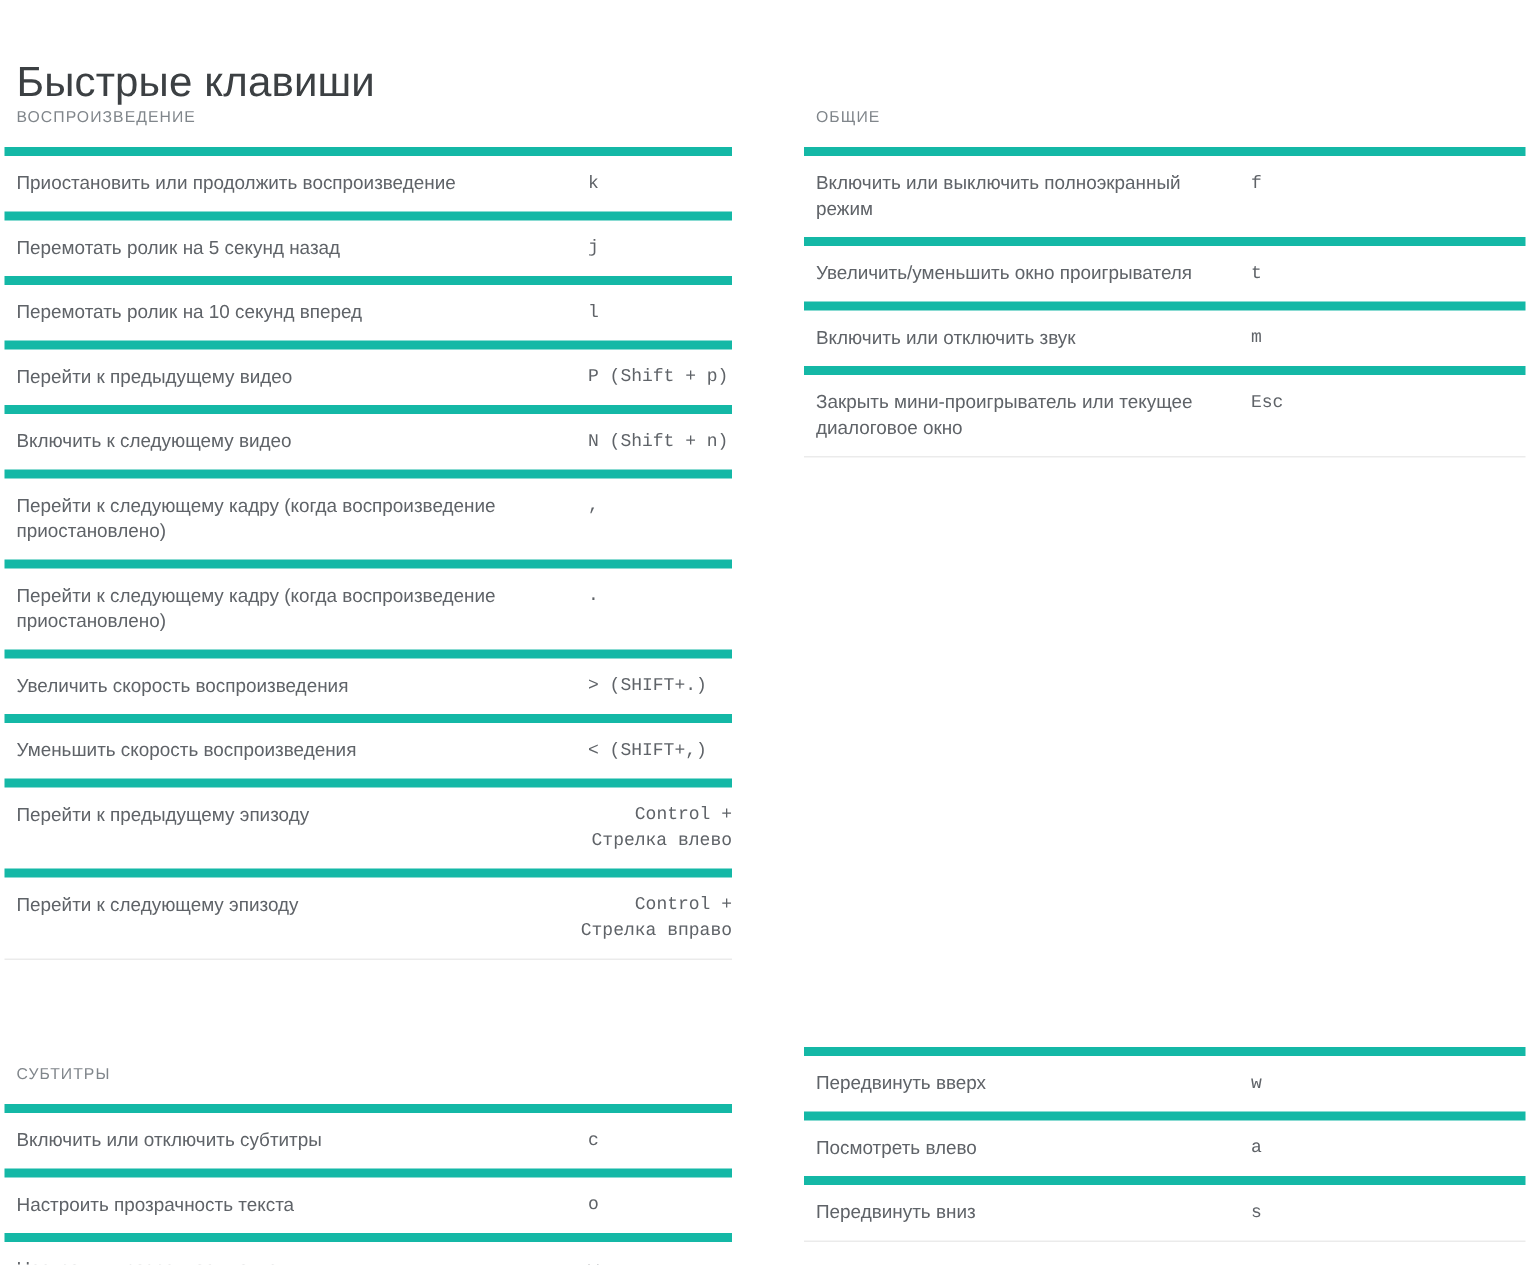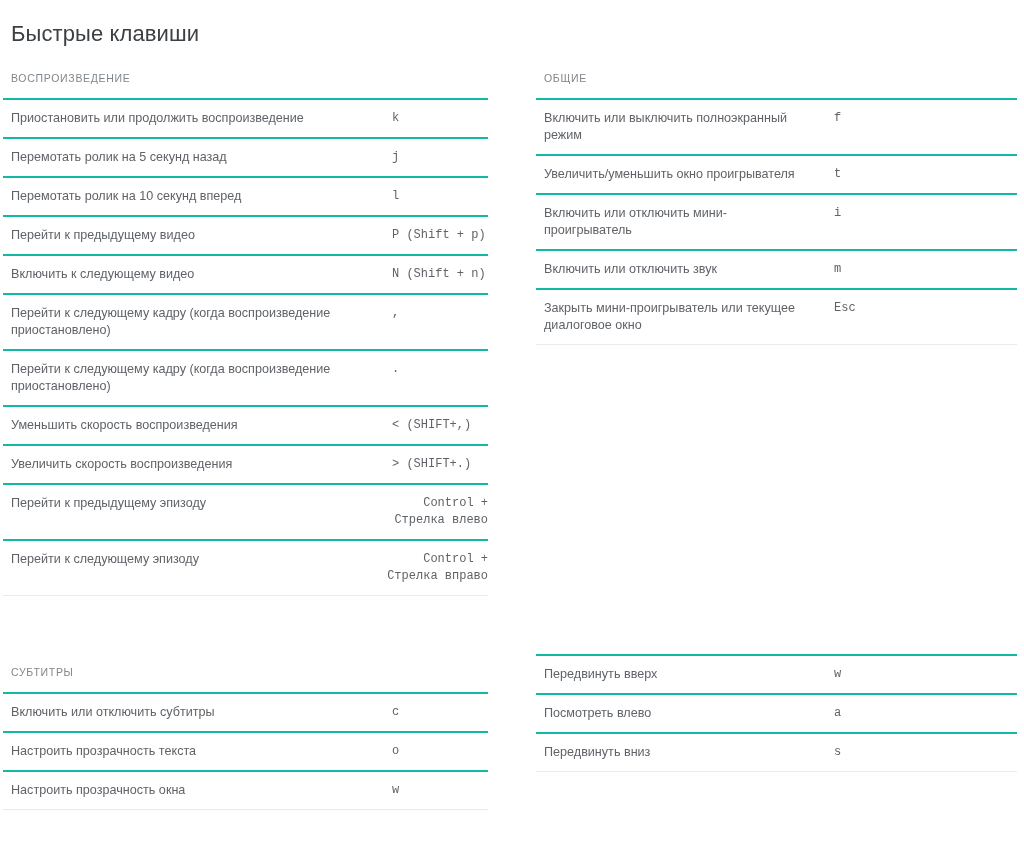--- a/index.html
+++ b/index.html
@@ -15,22 +15,22 @@
     font-family: "Liberation Sans", sans-serif;
     color: #5f6368;
     -webkit-font-smoothing: antialiased;
     overflow: hidden;
     position: relative;
   }
 
   .page-title {
     position: absolute;
     left: 11px;
-    top: 5px;
-    font-size: 22px;
+    top: 22px;
+    font-size: 28px;
     line-height: 28px;
     font-weight: 400;
     color: #3c4043;
     letter-spacing: 0.1px;
   }
 
   .grid {
     position: absolute;
     left: 0;
     top: 60px;
@@ -59,21 +59,21 @@
     white-space: nowrap;
   }
 
   table.shortcuts {
     width: 100%;
     border-collapse: collapse;
     table-layout: fixed;
   }
 
   table.shortcuts tr {
-    border-top: 2px solid #14b8a6;
+    border-top: 6px solid #14b8a6;
     margin-top: 40px;
   }
   table.shortcuts tr:last-child {
     border-bottom: 1px solid #ebebeb;
   }
 
   td.desc {
     font-size: 12.6px;
     line-height: 17px;
     color: #5f6368;
@@ -140,28 +140,28 @@
         </tr>
         <tr>
           <td class="desc">Перейти к следующему кадру (когда воспроизведение приостановлено)</td>
           <td class="keys indent">,</td>
         </tr>
         <tr>
           <td class="desc">Перейти к следующему кадру (когда воспроизведение приостановлено)</td>
           <td class="keys indent">.</td>
         </tr>
         <tr>
+          <td class="desc">Увеличить скорость воспроизведения</td>
+          <td class="keys indent">&gt; (SHIFT+.)</td>
+        </tr>
+        <tr>
           <td class="desc">Уменьшить скорость воспроизведения</td>
           <td class="keys indent">&lt; (SHIFT+,)</td>
         </tr>
         <tr>
-          <td class="desc">Увеличить скорость воспроизведения</td>
-          <td class="keys indent">&gt; (SHIFT+.)</td>
-        </tr>
-        <tr>
           <td class="desc">Перейти к предыдущему эпизоду</td>
           <td class="keys wide">Control + Стрелка влево</td>
         </tr>
         <tr>
           <td class="desc">Перейти к следующему эпизоду</td>
           <td class="keys wide">Control + Стрелка вправо</td>
         </tr>
       </tbody>
     </table>
   </div>
@@ -172,24 +172,20 @@
       <tbody>
         <tr>
           <td class="desc">Включить или выключить полноэкранный режим</td>
           <td class="keys indent">f</td>
         </tr>
         <tr>
           <td class="desc">Увеличить/уменьшить окно проигрывателя</td>
           <td class="keys indent">t</td>
         </tr>
         <tr>
-          <td class="desc">Включить или отключить мини-проигрыватель</td>
-          <td class="keys indent">i</td>
-        </tr>
-        <tr>
           <td class="desc">Включить или отключить звук</td>
           <td class="keys indent">m</td>
         </tr>
         <tr>
           <td class="desc">Закрыть мини-проигрыватель или текущее диалоговое окно</td>
           <td class="keys indent">Esc</td>
         </tr>
       </tbody>
     </table>
   </div>

